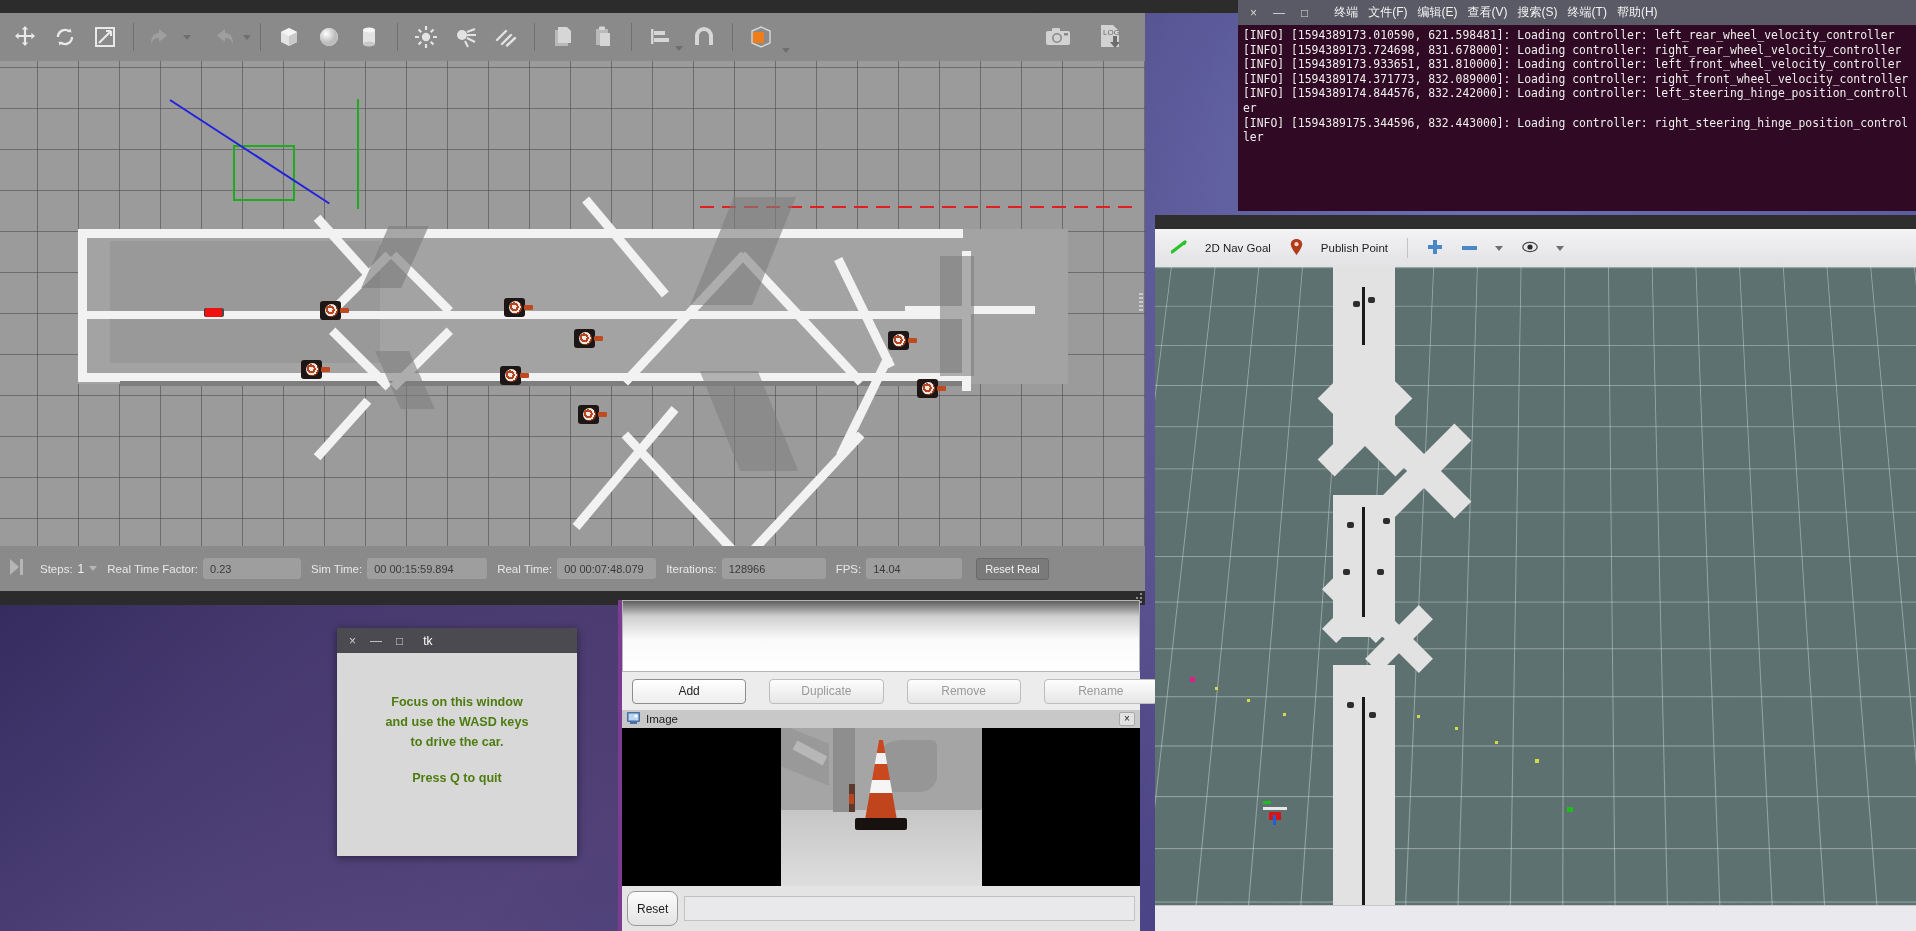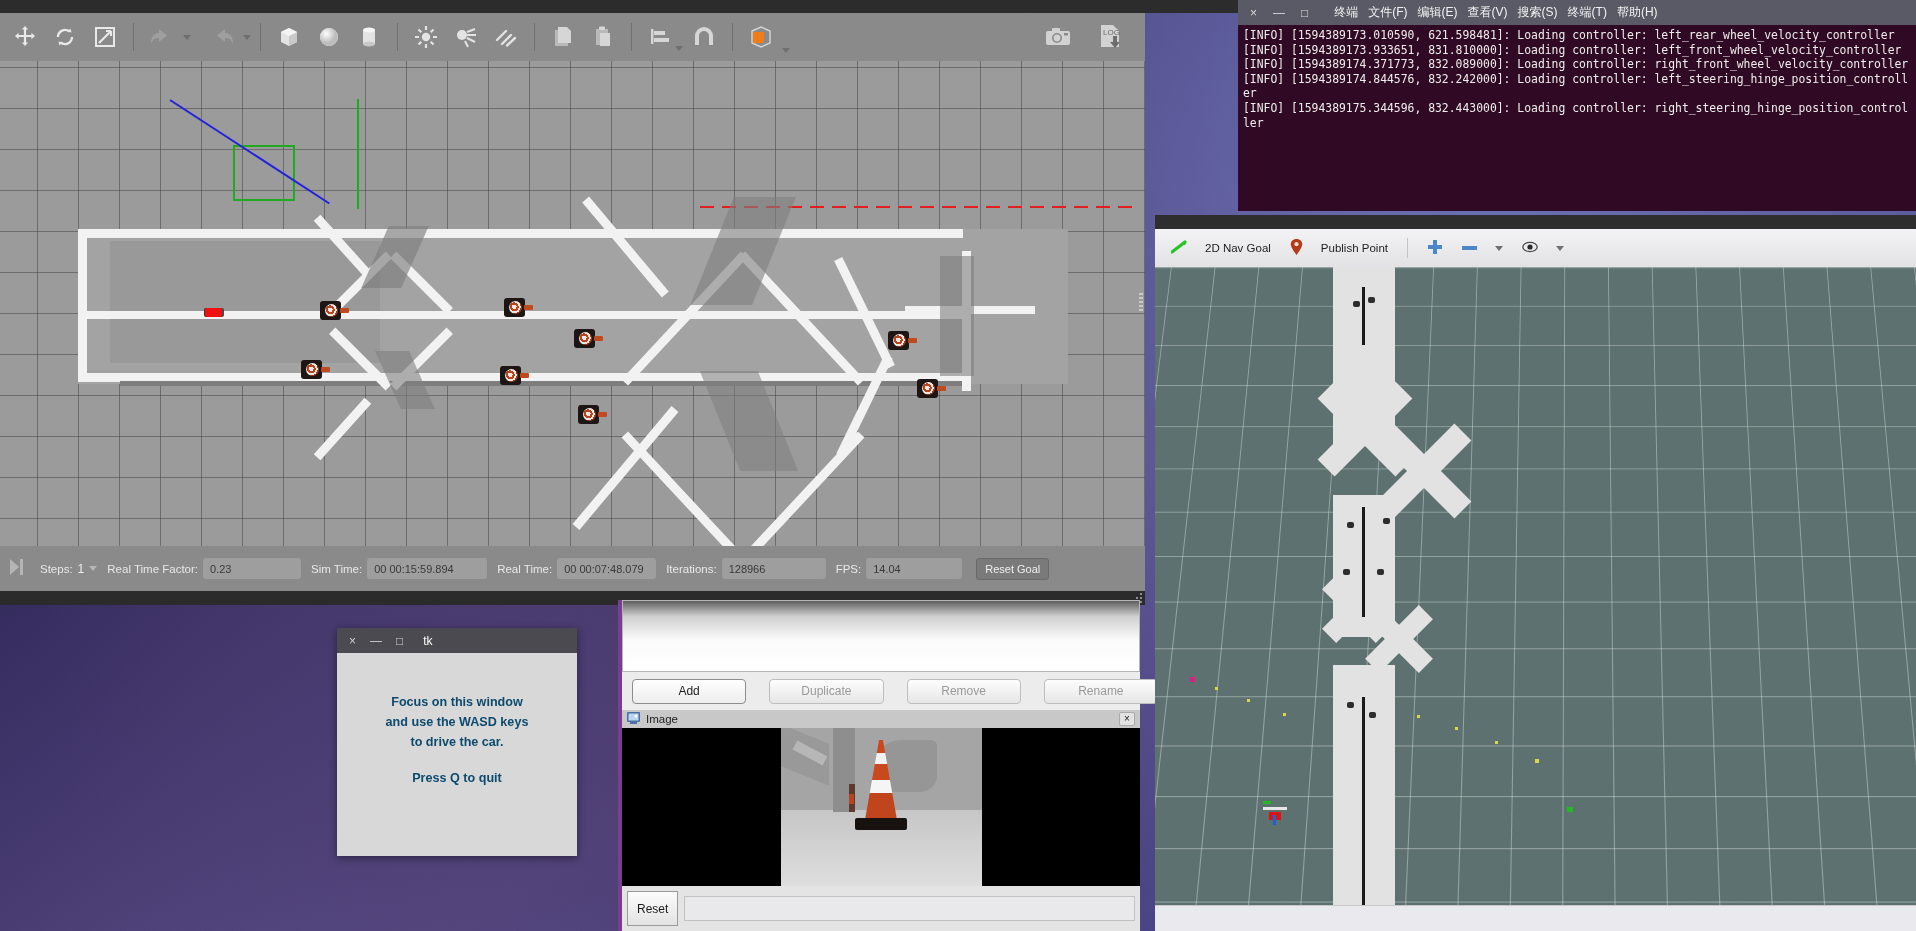--- a/index.html
+++ b/index.html
@@ -88,36 +88,36 @@
   #img-title { font-size:11.5px; color:#1d1d1d; }
   #img-close { margin-left:auto; width:16px; height:14px; background:#e2e2e2;
     border:1px solid #a9a9a9; border-radius:2px; font-size:10px; color:#222;
     display:flex; align-items:center; justify-content:center; line-height:1; }
   #img-canvas { position:relative; height:158px; background:#000; overflow:hidden; }
   #img-cam { position:absolute; left:159px; top:0; width:201px; height:158px;
     background:linear-gradient(to bottom,#9d9d9d 0%,#a6a6a6 48%,#cfcfcf 52%,#dcdcdc 100%);
     overflow:hidden; }
   #rviz-bottom { position:absolute; left:0; bottom:0; height:45px; width:518px;
     background:#e4e4e4; display:flex; align-items:center; padding:0 5px; gap:6px; }
-  #reset-btn { height:35px; padding:0 9px; font-size:12px; border-radius:0;
+  #reset-btn { height:35px; padding:0 9px; font-size:12px; border-radius:8px;
     border:1px solid #9a9a9a; background:linear-gradient(to bottom,#fcfcfc,#e3e3e3);
     color:#1d1d1d; display:flex; align-items:center; }
   #rviz-statusfield { flex:1; height:25px; background:#e9e9ec;
     border:1px solid #c2c2c2; }
 
   
   #tk { position:absolute; left:337px; top:628px; width:240px; height:228px;
     background:#d8d8d8; box-shadow:0 2px 8px rgba(0,0,0,.45); }
   #tk-titlebar { height:25px; background:#4a4a50; display:flex; align-items:center;
     gap:14px; padding:0 12px; }
   .tkb { color:#cfcfcf; font-size:12px; line-height:1; }
   #tk-title { color:#ffffff; font-size:12px; margin-left:6px; }
   #tk-body { height:203px; display:flex; flex-direction:column;
     align-items:center; justify-content:center; padding-bottom:30px; }
-  #tk-body div { font-size:12.6px; font-weight:bold; color:#0c4a6e; line-height:20px; }
+  #tk-body div { font-size:12.6px; font-weight:bold; color:#4d7c0f; line-height:20px; }
   #tk-gap { height:16px; }
 
   
   #term { position:absolute; left:1238px; top:0; width:678px; height:211px; }
   #term-title { height:25px; background:#5a5a66; display:flex; align-items:center;
     gap:16px; padding:0 12px; }
   .tmb { color:#d8d8d8; font-size:12px; line-height:1; }
   #term-menu { display:flex; gap:10px; margin-left:10px; }
   #term-menu span { color:#f2f2f2; font-size:12px; }
   #term-body { height:186px; background:#300a24; padding:3px 5px 0 5px;
@@ -423,21 +423,21 @@
 
     <span class="sb-label">Real Time:</span>
     <div class="sb-field" style="width:99px">00 00:07:48.079</div>
 
     <span class="sb-label">Iterations:</span>
     <div class="sb-field" style="width:104px">128966</div>
 
     <span class="sb-label">FPS:</span>
     <div class="sb-field" style="width:92px">14.04</div>
 
-    <div class="sb-btn">Reset Goal</div>
+    <div class="sb-btn">Reset Real</div>
   </div>
 
   <div id="gz-grip">
     <span class="gdot" style="right:0;bottom:0"></span>
     <span class="gdot" style="right:4px;bottom:0"></span>
     <span class="gdot" style="right:8px;bottom:0"></span>
     <span class="gdot" style="right:0;bottom:4px"></span>
     <span class="gdot" style="right:4px;bottom:4px"></span>
     <span class="gdot" style="right:0;bottom:8px"></span>
   </div>
@@ -525,20 +525,21 @@
       <span>文件(F)</span>
       <span>编辑(E)</span>
       <span>查看(V)</span>
       <span>搜索(S)</span>
       <span>终端(T)</span>
       <span>帮助(H)</span>
     </div>
   </div>
   <div id="term-body">
     <div>[INFO] [1594389173.010590, 621.598481]: Loading controller: left_rear_wheel_velocity_controller</div>
+    <div>[INFO] [1594389173.724698, 831.678000]: Loading controller: right_rear_wheel_velocity_controller</div>
     <div>[INFO] [1594389173.933651, 831.810000]: Loading controller: left_front_wheel_velocity_controller</div>
     <div>[INFO] [1594389174.371773, 832.089000]: Loading controller: right_front_wheel_velocity_controller</div>
     <div>[INFO] [1594389174.844576, 832.242000]: Loading controller: left_steering_hinge_position_controller</div>
     <div>[INFO] [1594389175.344596, 832.443000]: Loading controller: right_steering_hinge_position_controller</div>
   </div>
 </div>
 
 <div id="rviz3d">
   <div id="rviz3d-toolbar">
     <div class="tool">

